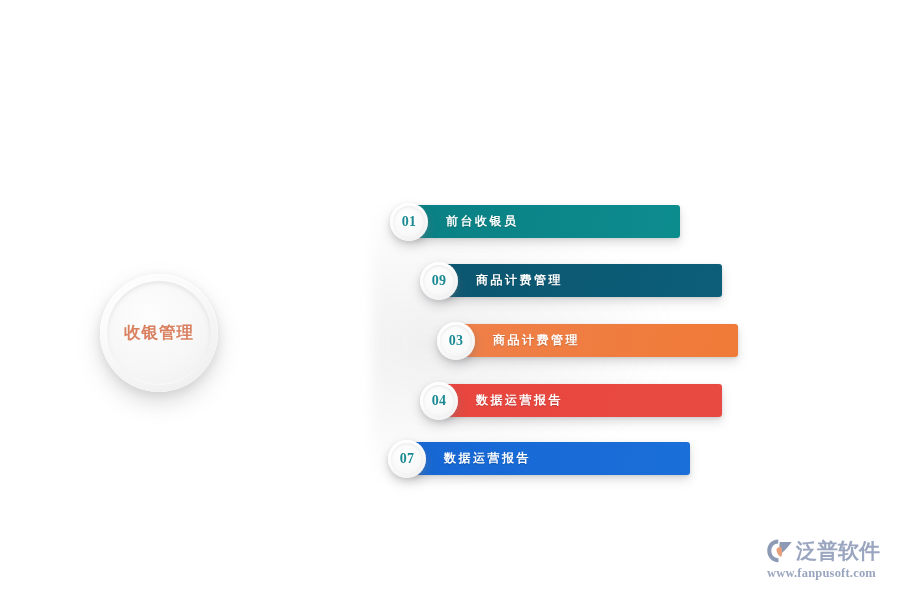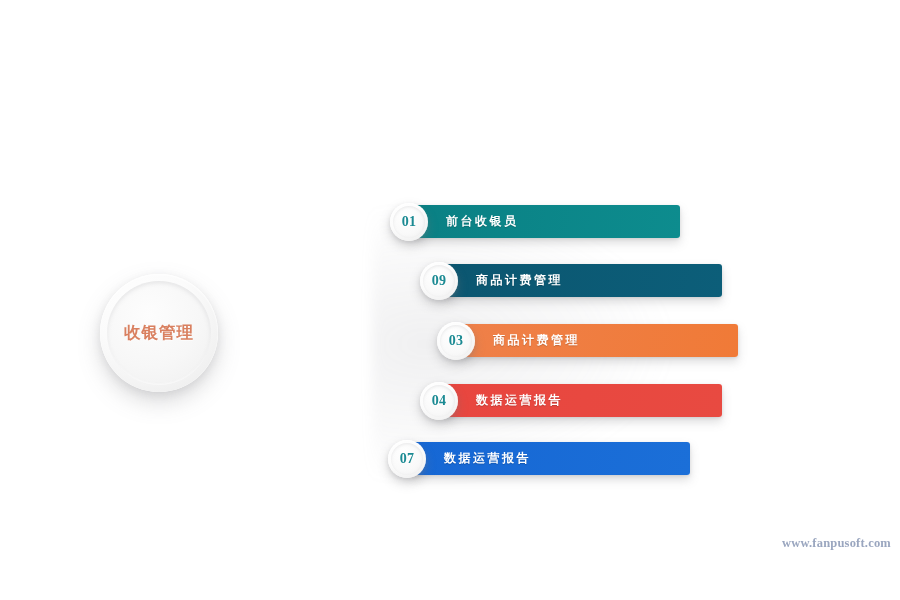--- a/index.html
+++ b/index.html
@@ -154,21 +154,21 @@
     letter-spacing:0px;
     line-height:26px;
     white-space:nowrap;
   }
   #brand-url {
     font-size:12.5px;
     font-weight:700;
     color:#9aa6bf;
     letter-spacing:0.2px;
     margin-top:0px;
-    margin-left:16px;
+    margin-left:1px;
     white-space:nowrap;
   }
 </style>
 </head>
 <body style="background: rgb(255, 255, 255);">
 
 <div id="stage">
 
   <div id="haze"></div>
 
@@ -215,16 +215,24 @@
   <div class="row" id="row-4" style="left: 388px; top: 440px;">
     <div class="bar" id="bar-4" style="width: 278px; background: linear-gradient(100deg, rgb(22, 103, 212) 0%, rgb(27, 111, 216) 100%);">
       <span class="bar-label">数据运营报告</span>
     </div>
     <div class="num-circle">
       <span class="num-text" style="color: rgb(27, 138, 147);">07</span>
     </div>
   </div>
 
   <div id="brand">
+    <div id="brand-top">
+      <svg id="brand-mark" viewBox="0 0 32 30">
+        <path d="M14.5 1.5 C6.5 1.5 1.5 7.5 1.5 14.8 C1.5 22.2 6.8 28.3 14.8 28.3 L14.8 23.6 C9.6 23.6 6.3 19.8 6.3 14.8 C6.3 9.9 9.7 6.2 14.5 6.2 Z" fill="#8d9ab6"></path>
+        <path d="M16.4 4.2 C22.2 4.2 27.4 4.2 30.4 4.2 C27.0 9.0 23.0 13.6 18.4 17.6 C16.0 14.0 15.2 9.0 16.4 4.2 Z" fill="#8d9ab6"></path>
+        <path d="M17.2 9.4 C19.6 13.2 19.9 18.0 18.0 22.0 C14.6 20.4 12.4 17.0 12.4 13.2 C13.6 11.2 15.2 10.0 17.2 9.4 Z" fill="#e8a07a"></path>
+      </svg>
+      <span id="brand-name" style="color: rgb(154, 166, 191);">泛普软件</span>
+    </div>
     <div id="brand-url" style="color: rgb(154, 166, 191);">www.fanpusoft.com</div>
   </div>
 
 </div>
 
 </body></html>

